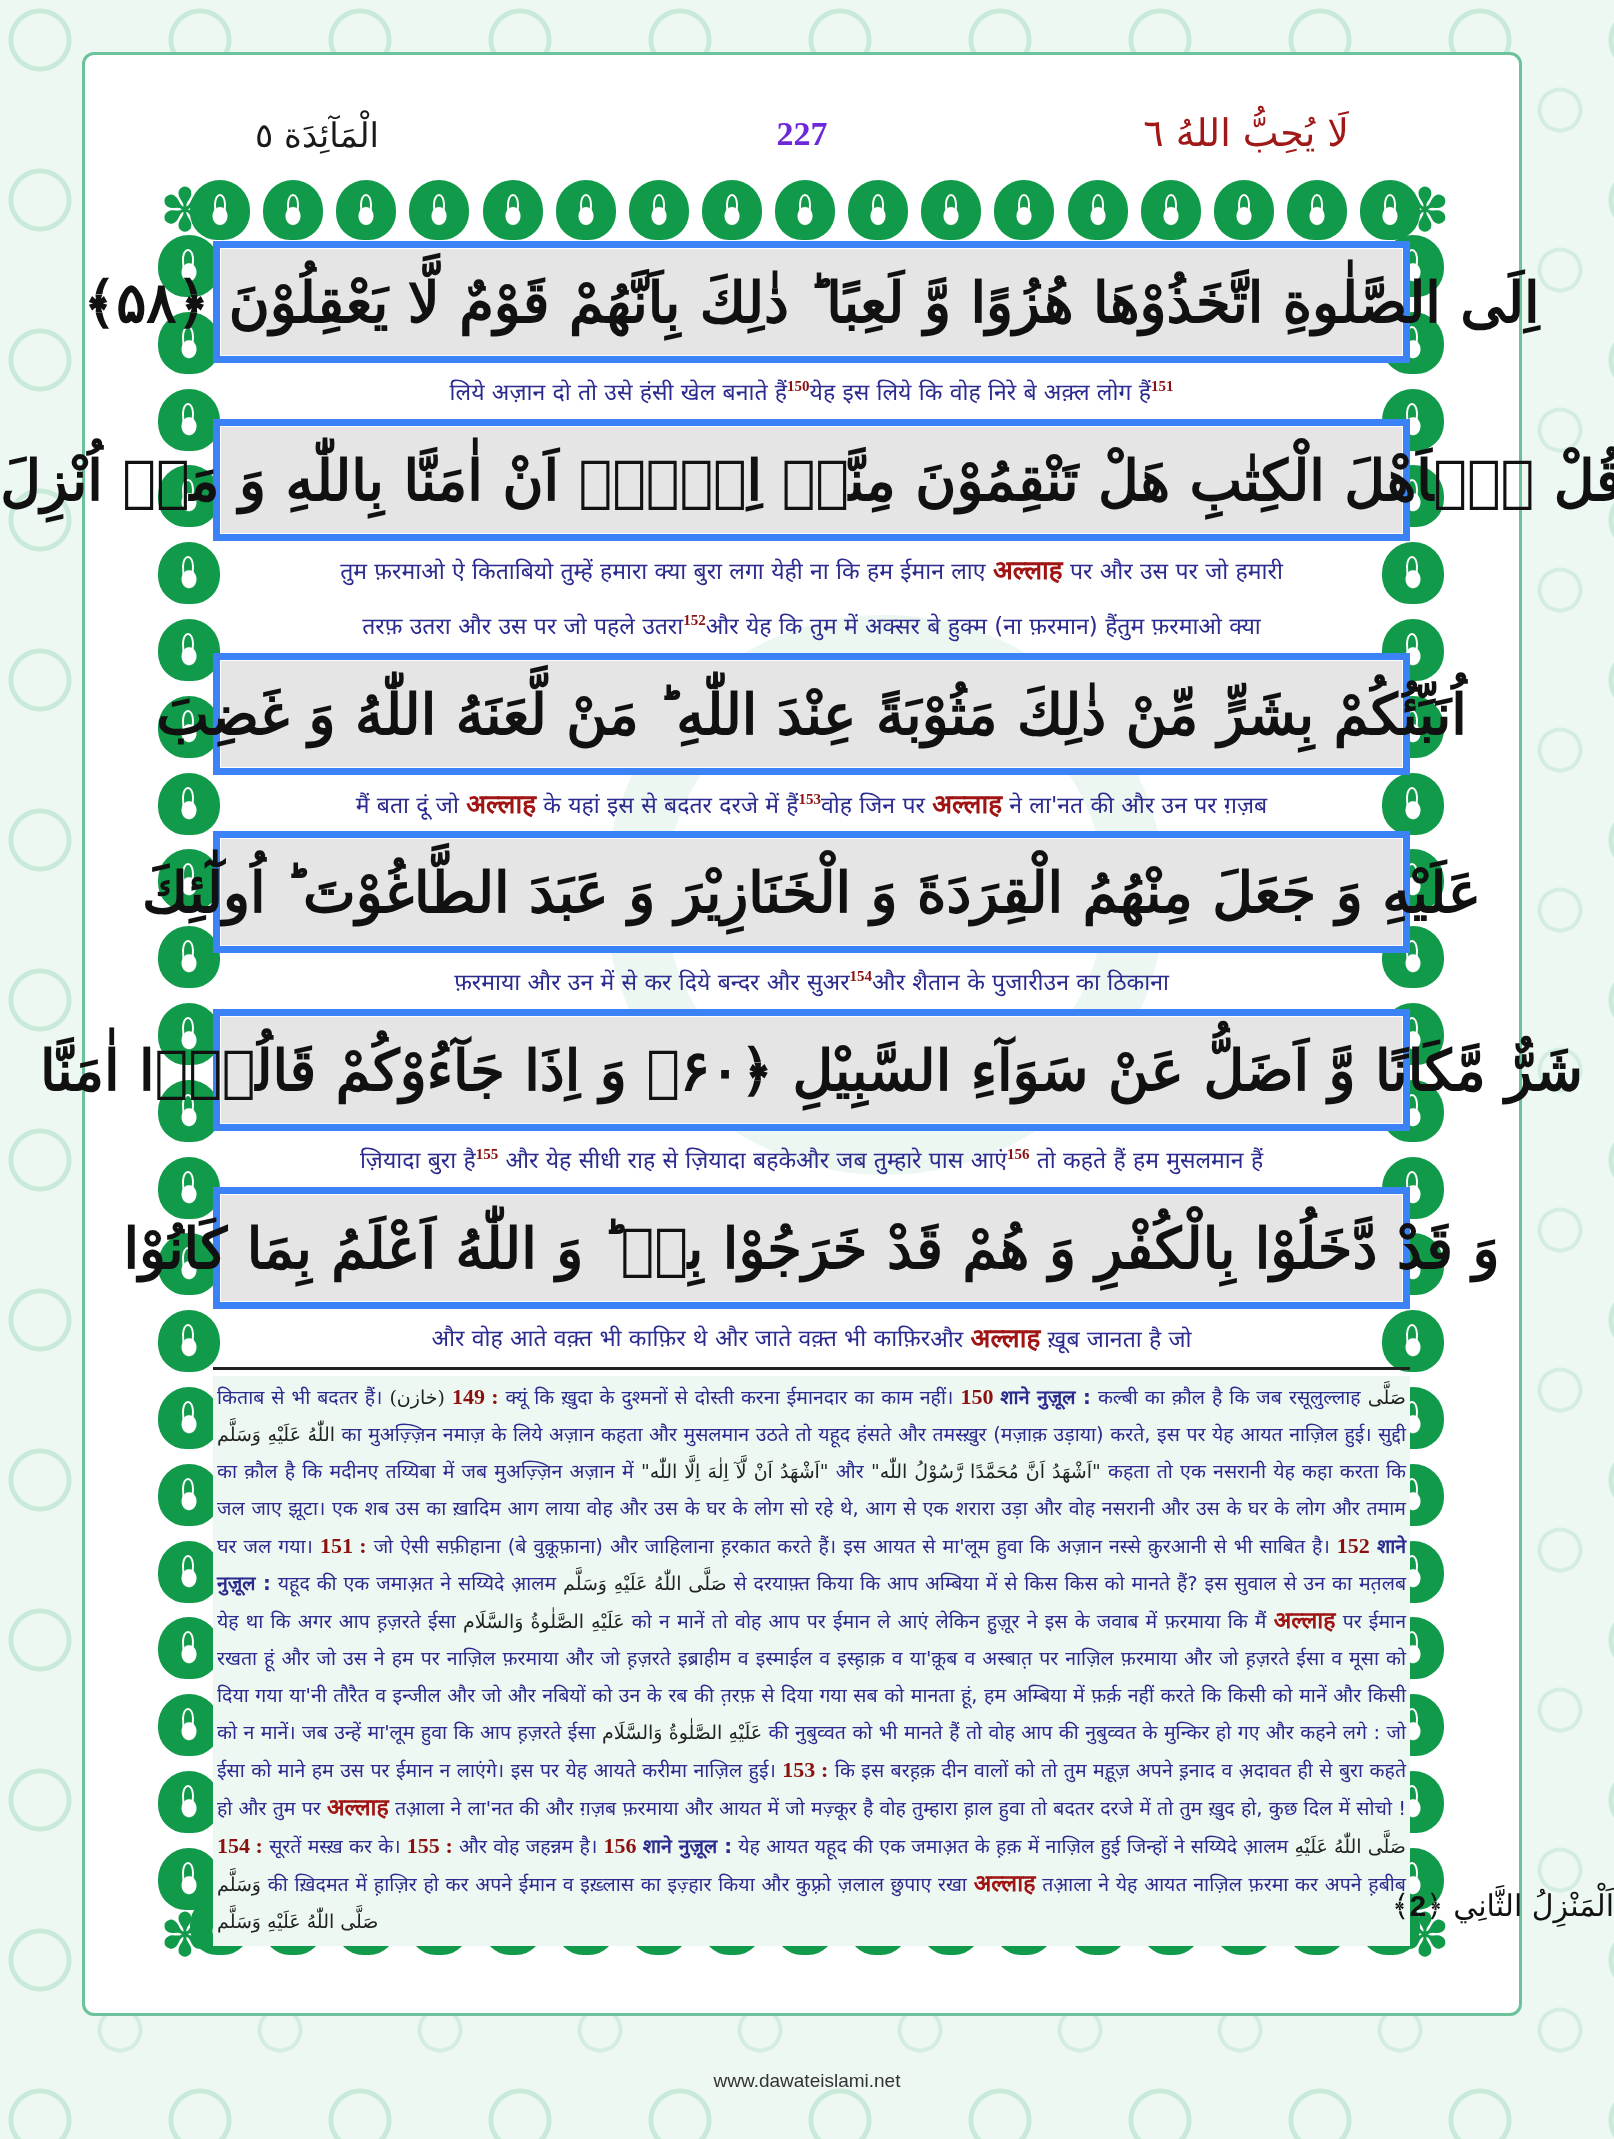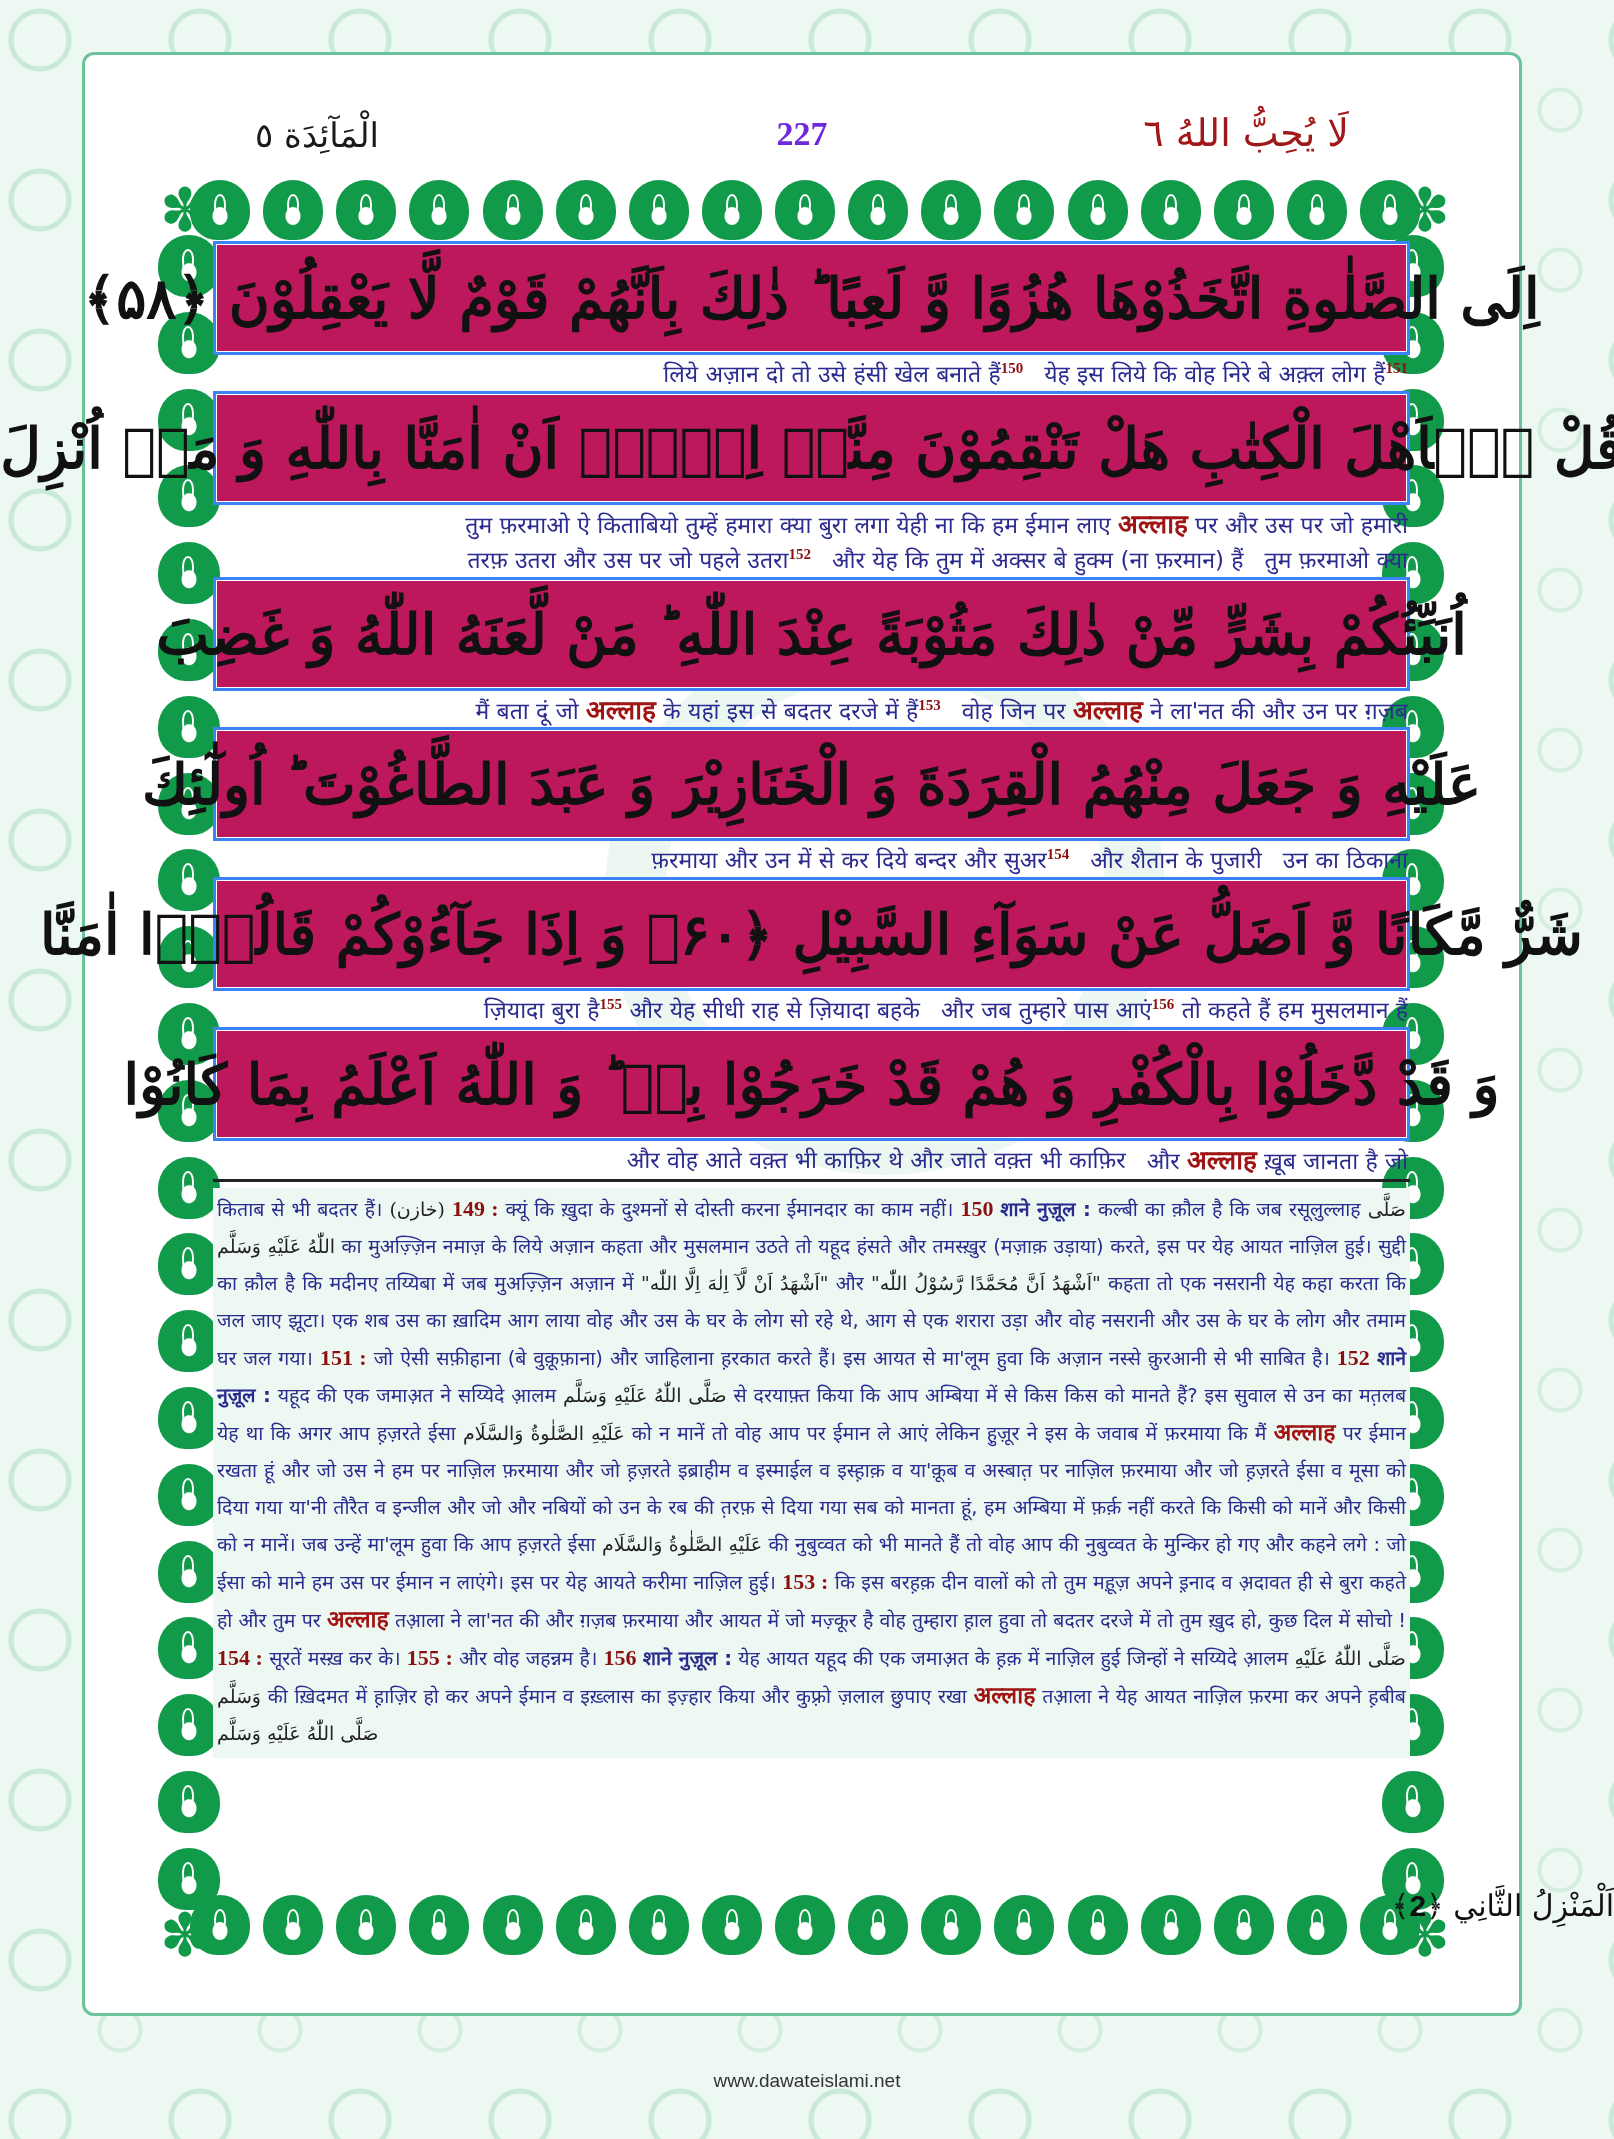--- a/index.html
+++ b/index.html
@@ -47,32 +47,32 @@
     box-sizing:border-box;
   }
   .orn-col .leaf { width:62px; height:62px; }
   .corner {
     position:absolute; width:80px; height:80px; color:#119a4a; font-size:60px; line-height:80px; text-align:center;
   }
   .content {
     position:absolute; left:210px; top:240px; width:1197px;
   }
   .ayah {
-    border:3px solid #3b82f6; background:#be185d; height:108px;
+    border:7px solid #3b82f6; background:#e5e5e5; height:108px;
     display:flex; align-items:center; justify-content:center;
     box-shadow: inset 0 0 0 1px #fff;
   }
   .ayah-text {
     font-family:"DejaVu Serif", serif; font-size:56px; font-weight:bold; color:#111;
     direction:rtl; white-space:nowrap; letter-spacing:1px;
   }
   .trans {
-    height:36px; display:flex; justify-content:flex-end; align-items:center;
+    height:56px; display:flex; justify-content:center; align-items:center;
     font-family:"DejaVu Sans", sans-serif; font-size:23px; color:#2b2b8f;
-    white-space:nowrap; padding:0 2px;gap:21px;
+    white-space:nowrap; padding:0 2px;
   }
   .allah { color:#a01414; font-weight:bold; font-size:26px; }
   sup.fn { color:#8b1010; font-family:"Liberation Serif", serif; font-weight:bold; font-size:15px; }
   .rule { height:3px; background:#222; margin-top:2px; }
   .notes {
     margin-top:6px; background:#eef8f2; padding:2px 4px 6px 4px;
     font-family:"DejaVu Sans", sans-serif; font-size:19.5px; line-height:37px; color:#2b2b8f;
     text-align:justify;
   }
   .notes .num { color:#8b1010; font-weight:bold; font-family:"Liberation Serif", serif; font-size:22px; }

